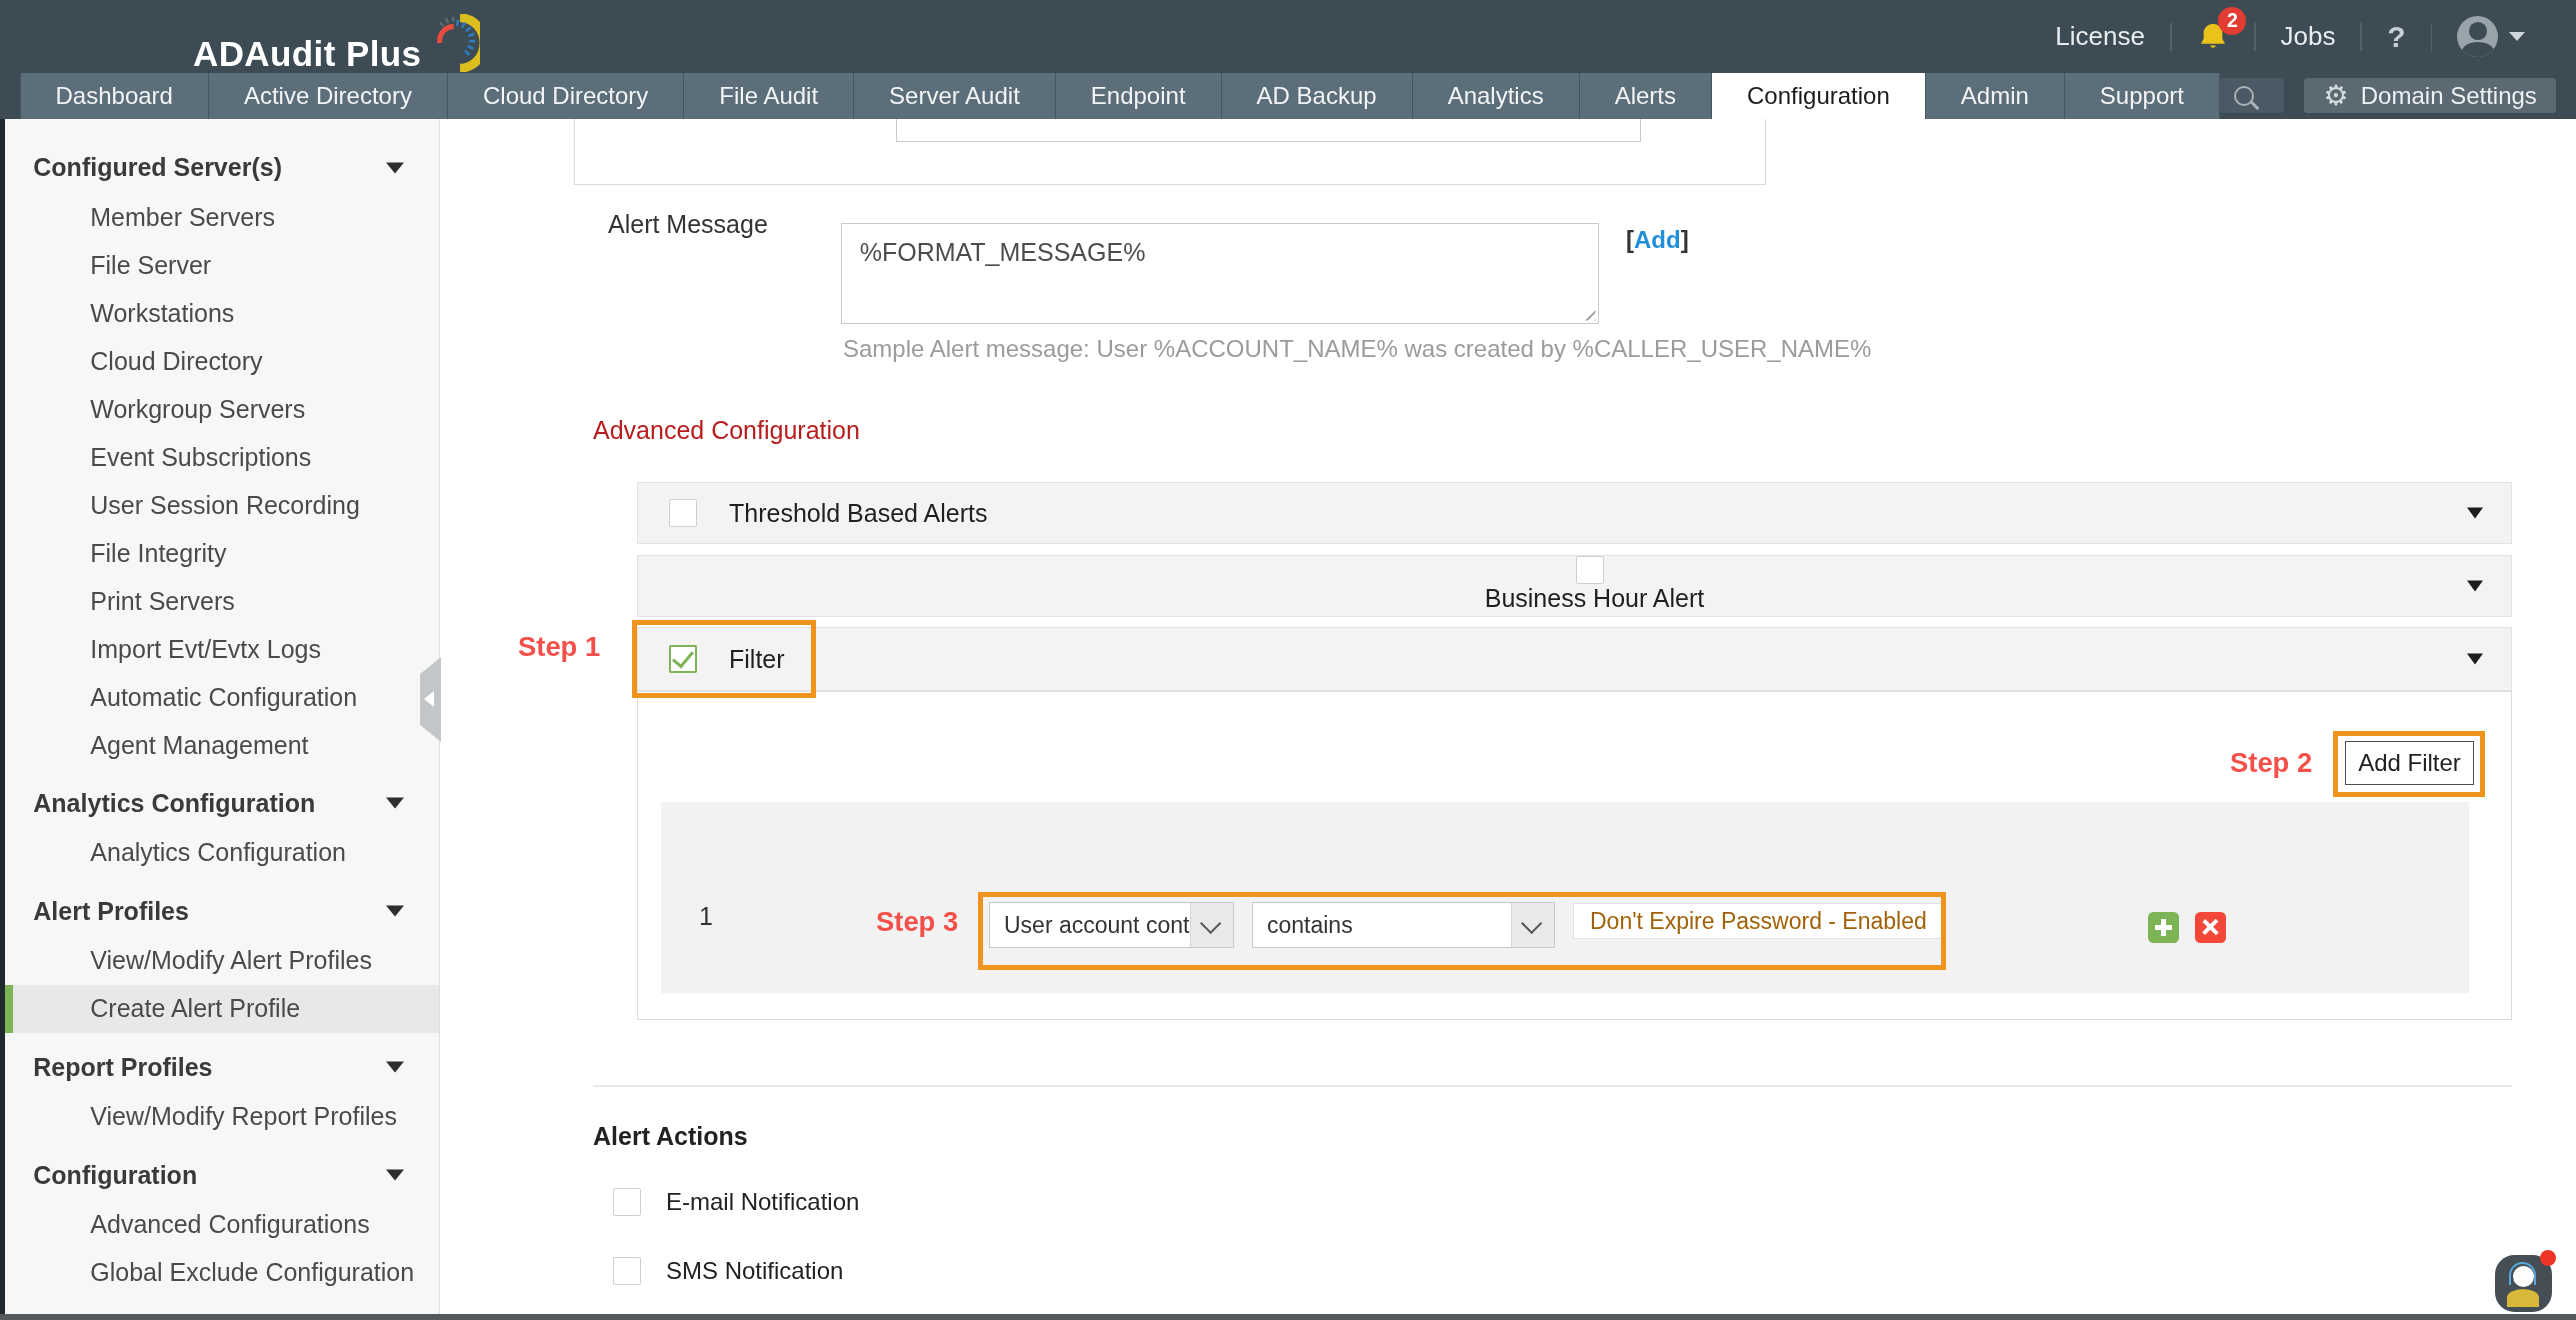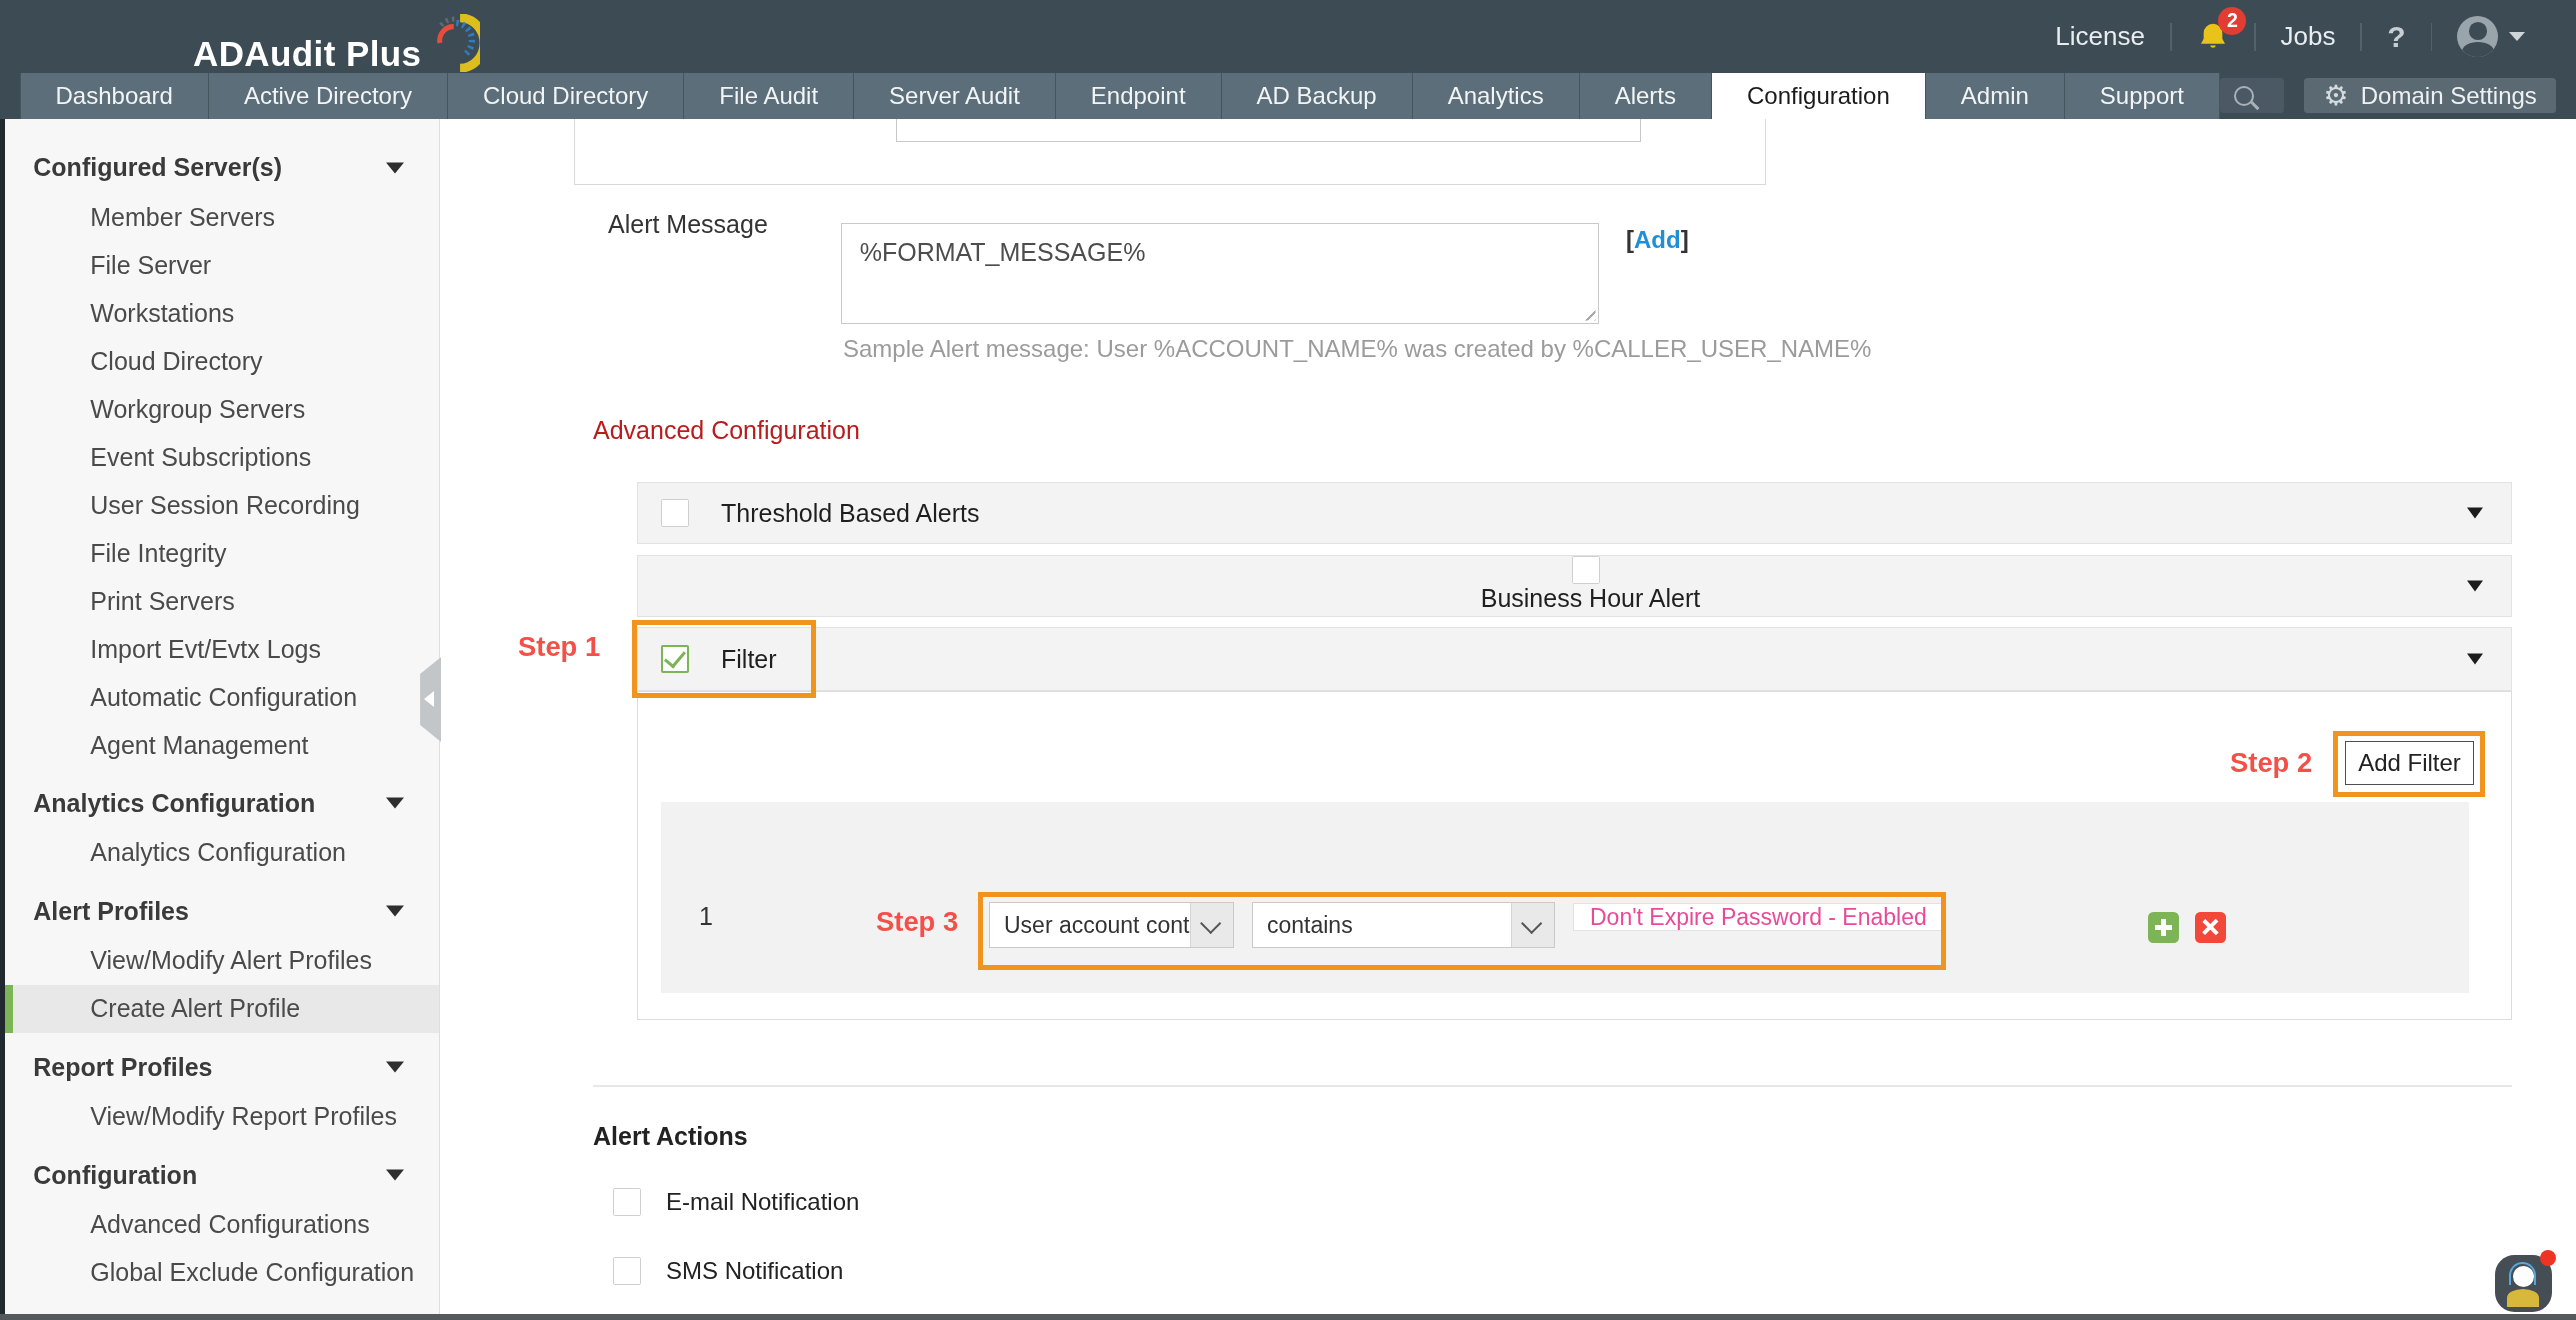--- a/index.html
+++ b/index.html
@@ -74,21 +74,21 @@
        font-size:25px;color:#4d4d4d;padding:14px 17.7px;resize:none;outline:none;overflow:hidden;font-family:inherit;}
   .grip{position:absolute;right:3.5px;bottom:3.5px;width:14px;height:14px;pointer-events:none;
        background:repeating-linear-gradient(-45deg,#a9a9a9 0 1.8px,transparent 1.8px 6.2px);
        clip-path:polygon(100% 0,100% 100%,0 100%);}
   .add-link{position:absolute;left:1186px;top:107px;font-size:24px;font-weight:bold;color:#333;white-space:nowrap;}
   .add-link .blue{color:#1f8fd8;cursor:pointer;}
   .sample{position:absolute;left:403px;top:216px;font-size:24px;color:#9b9b9b;white-space:nowrap;}
   .adv-heading{position:absolute;left:153px;top:297px;font-size:25px;font-weight:normal;color:#b91c1c;}
 
   .acc-row{position:absolute;left:197px;width:1875px;background:#f3f3f3;border:0.9px solid #e2e2e2;
-       display:flex;align-items:center;box-sizing:border-box;}
+       display:flex;align-items:center;box-sizing:border-box;padding-left:8px;}
   .cb{width:28px;height:28px;border:1.8px solid #cfcfcf;background:#fff;margin-left:23px;border-radius:1.8px;
        box-sizing:border-box;flex:none;cursor:pointer;position:relative;}
   .acc-row .lbl{margin-left:32px;font-size:25px;color:#1f1f1f;}
   .acc-caret{position:absolute;right:28px;top:50%;transform:translateY(-50%);width:0;height:0;
        border-left:8.9px solid transparent;border-right:8.9px solid transparent;border-top:11.5px solid #1c1c1c;}
   .cb.checked{border:2.7px solid #7cb456;}
   .cb.checked::after{content:"";position:absolute;left:6.2px;top:0px;width:8.9px;height:17px;
        border-right:3.5px solid #7cb456;border-bottom:3.5px solid #7cb456;transform:rotate(40deg);}
 
   .orange-box{position:absolute;border:5.3px solid #f0941f;box-sizing:border-box;z-index:6;pointer-events:none;}
@@ -98,22 +98,22 @@
   .add-filter{position:absolute;left:1707px;top:49px;width:129px;height:44px;background:#fff;border:1.8px solid #4e4e4e;
        font-size:24px;color:#222;display:flex;align-items:center;justify-content:center;cursor:pointer;box-sizing:border-box;}
   .graybox{position:absolute;left:23px;top:110px;width:1808px;height:191px;background:#f2f2f2;}
   .row-index{position:absolute;left:38px;top:100px;font-size:25px;color:#333;}
   .dd{position:absolute;height:46px;background:#fff;border:0.9px solid #c9c9c9;display:flex;align-items:stretch;
        box-sizing:border-box;cursor:pointer;}
   .dd .txt{padding:0 14px;font-size:23px;color:#333;flex:1;white-space:nowrap;overflow:hidden;display:flex;align-items:center;}
   .dd .chev{width:42px;background:#e9e9e9;border-left:0.9px solid #d5d5d5;position:relative;flex:none;}
   .dd .chev::after{content:"";position:absolute;left:12.4px;top:13.3px;width:13.3px;height:13.3px;
        border-right:2.7px solid #555;border-bottom:2.7px solid #555;transform:rotate(45deg);}
-  .value-box{position:absolute;height:28px;background:#fff;border:0.9px solid #e2e2e2;display:flex;align-items:center;
-       padding:0 16px;font-size:23px;color:#ec4899;box-sizing:border-box;cursor:pointer;white-space:nowrap;}
+  .value-box{position:absolute;height:36px;background:#fff;border:0.9px solid #e2e2e2;display:flex;align-items:center;
+       padding:0 16px;font-size:23px;color:#a16207;box-sizing:border-box;cursor:pointer;white-space:nowrap;}
   .mini-btn{position:absolute;width:31px;height:31px;border-radius:5.3px;cursor:pointer;}
   .mini-btn.plus{background:#7cb456;}
   .mini-btn.plus::before{content:"";position:absolute;left:7px;top:13.3px;width:17px;height:4.4px;background:#fff;}
   .mini-btn.plus::after{content:"";position:absolute;left:13.3px;top:7px;width:4.4px;height:17px;background:#fff;}
   .mini-btn.del{background:#f3473a;}
   .mini-btn.del::before,.mini-btn.del::after{content:"";position:absolute;left:6.2px;top:13.3px;width:18.6px;height:4.4px;background:#fff;}
   .mini-btn.del::before{transform:rotate(45deg);}
   .mini-btn.del::after{transform:rotate(-45deg);}
 
   .divider{position:absolute;left:153px;top:966px;width:1919px;height:1.8px;background:#e7e7e7;}

